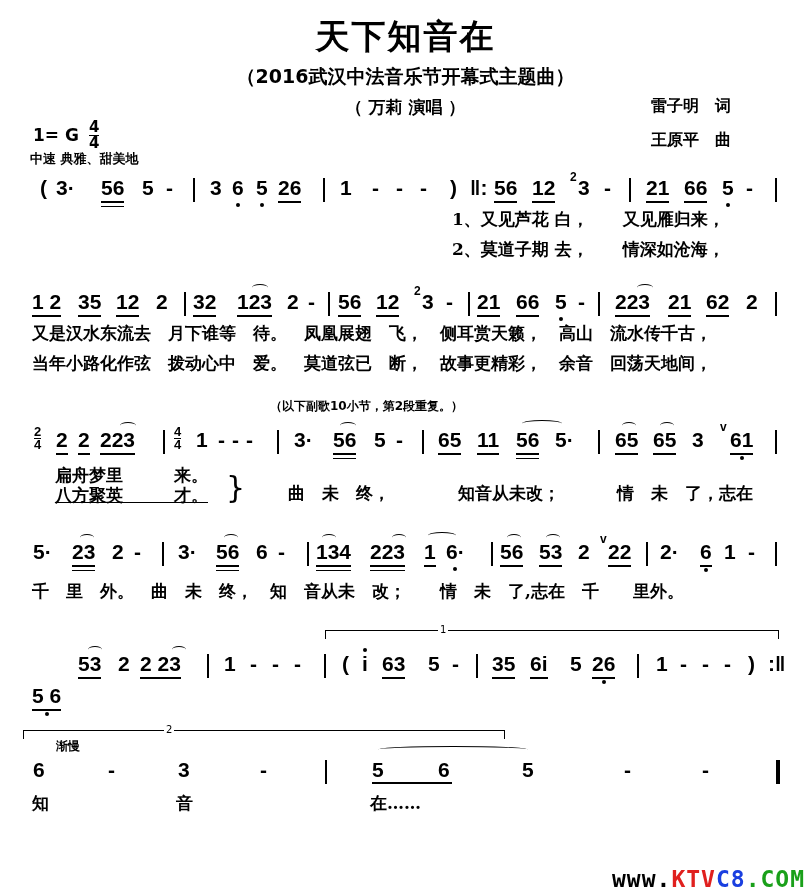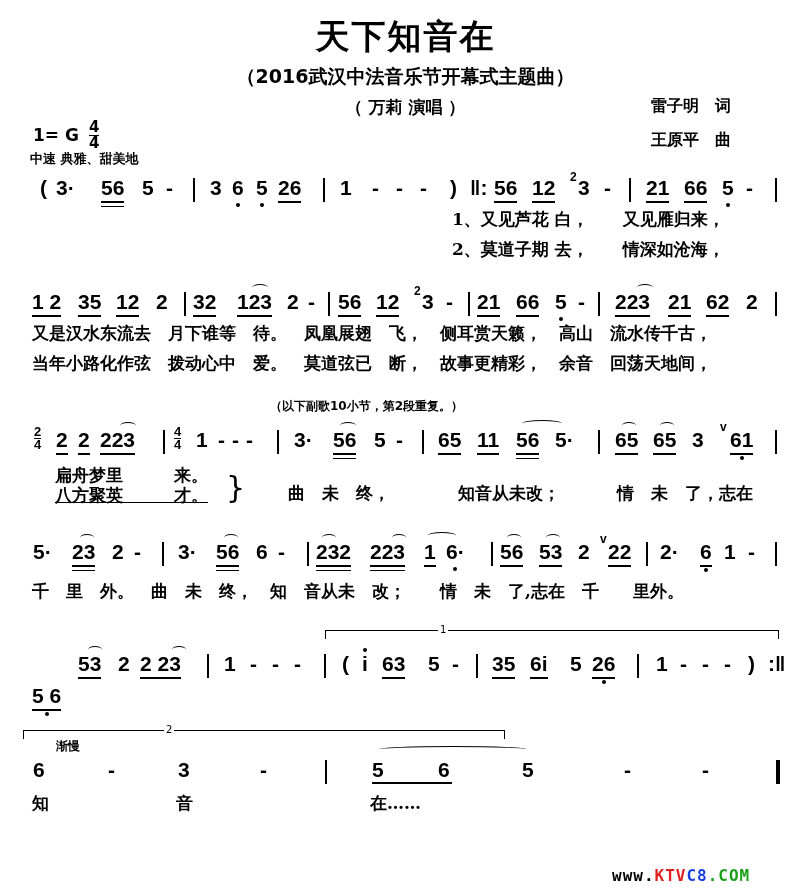--- a/index.html
+++ b/index.html
@@ -24,21 +24,21 @@
   .bar { position: absolute; width: 2px; height: 24px; background: #000; }
   .dotb::after { content: ""; position: absolute; left: 50%; margin-left: -2px; bottom: -7px; width: 4px; height: 4px; border-radius: 50%; background: #000; }
   .dott::before { content: ""; position: absolute; left: 50%; margin-left: -2px; top: -4px; width: 4px; height: 4px; border-radius: 50%; background: #000; }
   .arc { position: absolute; border-top: 1.5px solid #000; border-radius: 50% 50% 0 0; height: 6px; }
   .lyric { position: absolute; font-family: "DejaVu Serif", serif; font-size: 17px; }
   .note-sm { position: absolute; font-size: 12px; font-weight: bold; }
   .volta { position: absolute; border-top: 1px solid #000; height: 8px; }
   .volta.l { border-left: 1px solid #000; }
   .volta.r { border-right: 1px solid #000; }
   .volta-num { position: absolute; font-size: 10px; background: #fff; padding: 0 2px; top: -7px; }
-  .wm { position: absolute; left: 612px; top: 866px; font-family: "DejaVu Sans Mono", monospace; font-size: 16px; font-weight: bold; letter-spacing: 1px; }
+  .wm { position: absolute; left: 612px; top: 866px; font-family: "DejaVu Sans Mono", monospace; font-size: 23px; font-weight: bold; letter-spacing: 1px; }
 </style>
 </head>
 <body>
 
 <div class="abs title">天下知音在</div>
 <div class="abs subtitle">（2016武汉中法音乐节开幕式主题曲）</div>
 <div class="abs singer">（ 万莉 演唱 ）</div>
 <div class="abs credit" style="left:651px;top:96px;">雷子明　词</div>
 <div class="abs credit" style="left:651px;top:130px;">王原平　曲</div>
 <div class="abs key">
@@ -172,21 +172,21 @@
   <span class="tok" style="left:112px;">2</span>
   <span class="tok" style="left:134px;">-</span>
   <div class="bar" style="left:162px;top:2px;"></div>
   <span class="tok" style="left:178px;">3·</span>
   <div class="arc" style="left:224px;top:-6px;width:14px;"></div>
   <span class="tok note u2" style="left:216px;">56</span>
   <span class="tok" style="left:256px;">6</span>
   <span class="tok" style="left:278px;">-</span>
   <div class="bar" style="left:307px;top:2px;"></div>
   <div class="arc" style="left:322px;top:-6px;width:14px;"></div>
-  <span class="tok note u2" style="left:316px;">232</span>
+  <span class="tok note u2" style="left:316px;">134</span>
   <div class="arc" style="left:392px;top:-6px;width:14px;"></div>
   <span class="tok note u2" style="left:370px;">223</span>
   <div class="arc" style="left:428px;top:-8px;width:28px;"></div>
   <span class="tok note u1" style="left:424px;">1</span>
   <span class="tok note dotb" style="left:446px;">6·</span>
   <div class="bar" style="left:491px;top:2px;"></div>
   <div class="arc" style="left:507px;top:-6px;width:14px;"></div>
   <span class="tok note u1" style="left:500px;">56</span>
   <div class="arc" style="left:546px;top:-6px;width:14px;"></div>
   <span class="tok note u1" style="left:539px;">53</span>

